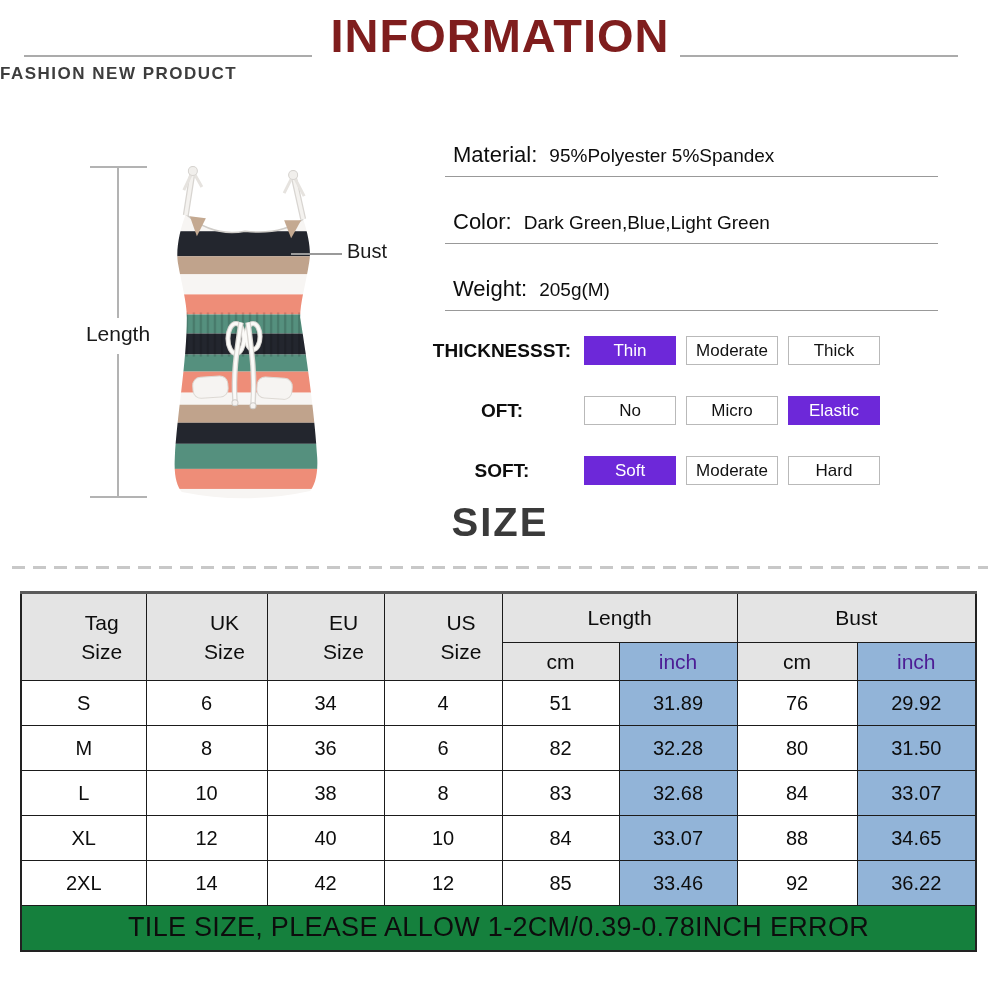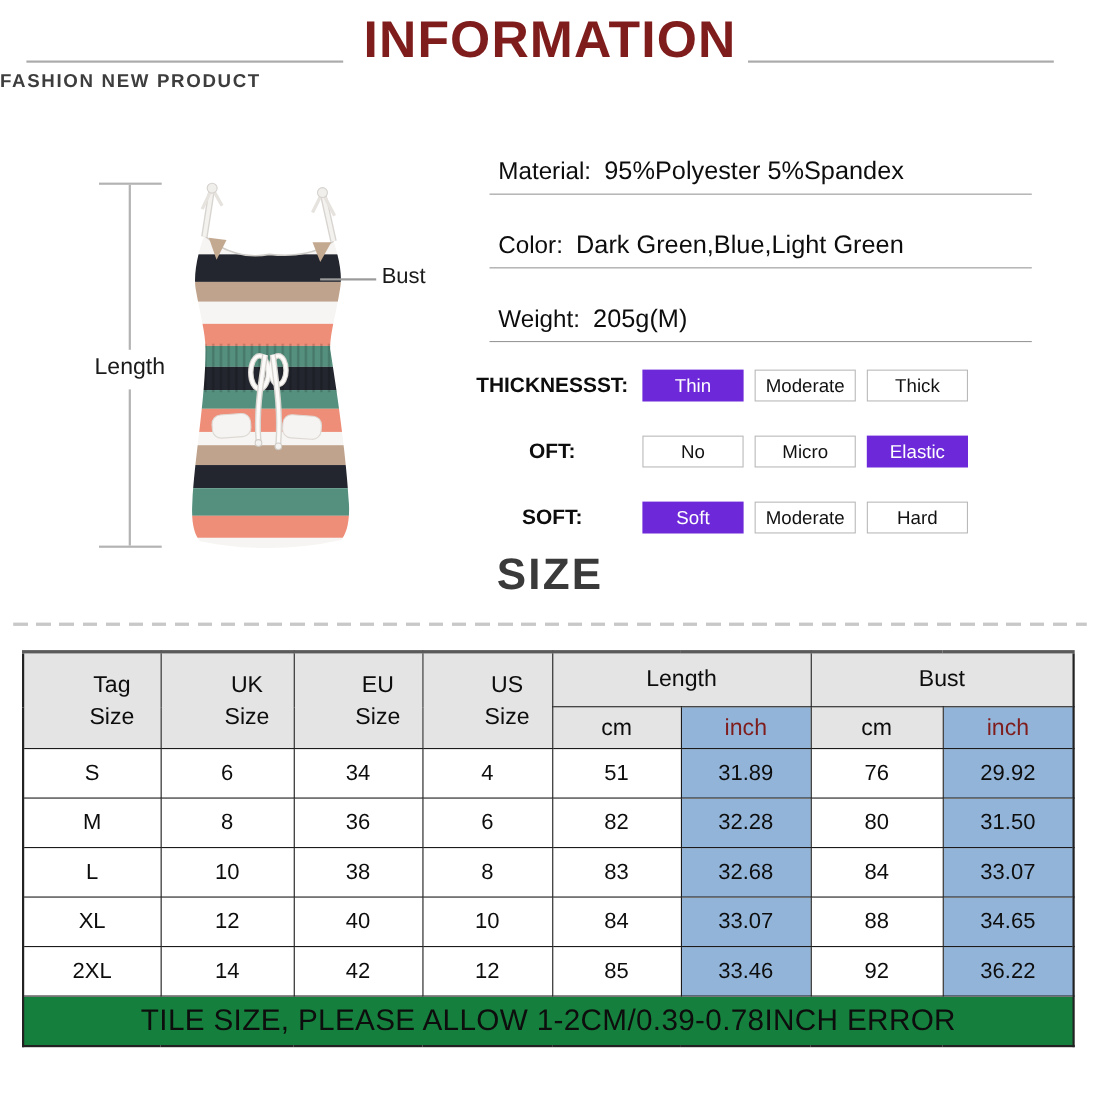--- a/index.html
+++ b/index.html
@@ -26,21 +26,21 @@
   .length-label { position:absolute; left:72px; top:322px; width:92px; text-align:center;
                   font-size:21px; color:#1a1a1a; background:#fff; }
   .bust-line  { position:absolute; left:291px; top:253px; width:51px; height:2px; background:#9a9a9a; }
   .bust-label { position:absolute; left:347px; top:240px; font-size:20px; color:#1a1a1a; }
 
   
   .specs { position:absolute; left:445px; top:142px; width:493px; }
   .spec-row { height:35px; border-bottom:1px solid #999; margin-bottom:32px;
               display:flex; align-items:baseline; gap:12px; padding-left:8px; }
   .spec-label { font-size:22px; color:#0d0d0d; }
-  .spec-value { font-size:23px; color:#0d0d0d; }
+  .spec-value { font-size:19px; color:#0d0d0d; }
 
   
   .attrs { position:absolute; left:430px; top:336px; width:460px; }
   .attr-row { display:flex; align-items:center; height:29px; margin-bottom:31px; }
   .attr-label { flex:0 0 144px; text-align:center; font-size:19px; font-weight:bold; color:#0d0d0d; }
   .attr-option { width:92px; height:29px; margin-left:10px; line-height:27px; text-align:center;
                  font-size:17px; color:#111; background:#fff; border:1px solid #b9b9b9; }
   .attr-option.selected { background:#6d28d9; color:#fff; border-color:#000; line-height:29px; border:none; }
 
   
@@ -53,21 +53,21 @@
   .tablewrap { position:absolute; left:20px; top:591px; width:958px; }
   table { border-collapse:collapse; table-layout:fixed; width:956px;
           border:2px solid #222; border-top:3px solid #5a5a5a; }
   th,td { border:1.5px solid #1b1b1b; text-align:center; vertical-align:middle;
           font-weight:normal; color:#0d0d0d; overflow:hidden; }
   thead th { background:#e4e4e4; font-size:21px; }
   thead tr:first-child th { height:50px; }
   thead tr:last-child th { height:38px; }
   th.pre { white-space:pre-line; line-height:1.4;padding-left:36px; }
   .blue { background:#92b4d8 !important; }
-  thead th.blue { color:#7f1d1d; }
+  thead th.blue { color:#4c1d95; }
   tbody td { font-size:20px; height:45px; background:#fff; }
   tfoot td { font-size:27px; height:45px; letter-spacing:0.3px; background:#15803d; }
 </style>
 </head>
 <body>
 
 <div id="page">
 
   <div class="hline left"></div>
   <div class="hline right"></div>

